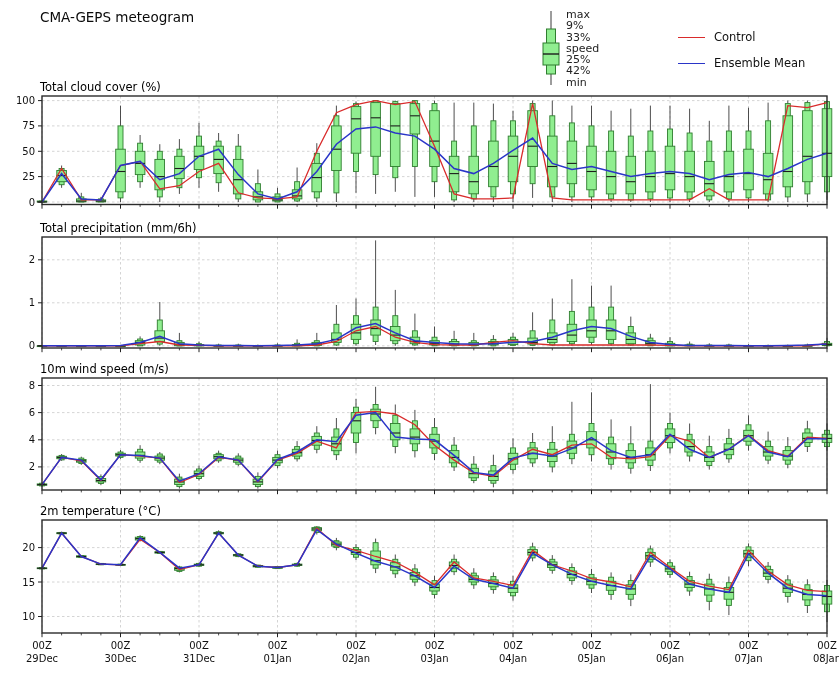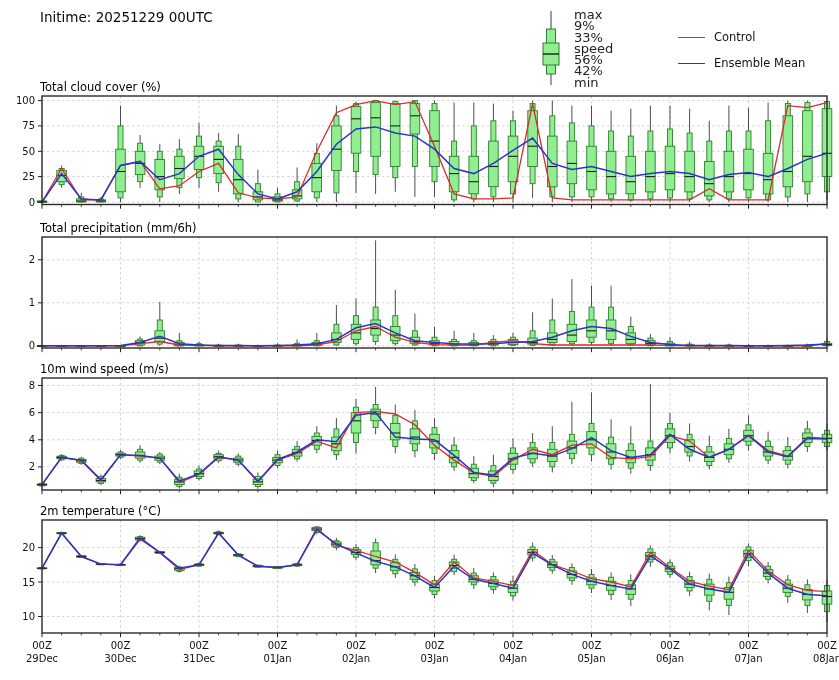--- a/index.html
+++ b/index.html
@@ -1,20 +1,20 @@
 <!DOCTYPE html>
 <html><head>
 <meta charset="utf-8">
 <style>
   html,body{margin:0;padding:0;background:#ffffff;}
   body{width:839px;height:680px;position:relative;overflow:hidden;
        font-family:"DejaVu Sans","Liberation Sans",sans-serif;color:#111;}
   .hdr{position:absolute;left:40px;top:6px;font-size:13.5px;line-height:22px;color:#0a0a0a;}
   .boxglyph{position:absolute;left:534px;top:6px;}
-  .boxlabels{position:absolute;left:566px;top:9px;font-size:13px;line-height:11.3px;color:#222;margin-left:8px;}
+  .boxlabels{position:absolute;left:566px;top:9px;font-size:11px;line-height:11.3px;color:#222;}
   .lg-row{position:absolute;display:flex;align-items:center;font-size:11.5px;color:#111;}
   .lg-line{display:inline-block;width:27px;height:0;margin-right:9px;}
   #plot{position:absolute;left:0;top:0;}
 </style>
 </head>
 <body>
 
 <svg id="plot" width="839" height="680" viewBox="0 0 839 680">
     <g>
       <g>
@@ -1001,35 +1001,35 @@
       <text x="670.0" y="649" font-size="10" fill="#111" text-anchor="middle">00Z</text>
       <text x="670.0" y="662" font-size="10" fill="#111" text-anchor="middle">06Jan</text>
       <text x="748.5" y="649" font-size="10" fill="#111" text-anchor="middle">00Z</text>
       <text x="748.5" y="662" font-size="10" fill="#111" text-anchor="middle">07Jan</text>
       <text x="827.0" y="649" font-size="10" fill="#111" text-anchor="middle">00Z</text>
       <text x="827.0" y="662" font-size="10" fill="#111" text-anchor="middle">08Jan</text>
     </g>
   </svg>
 
 <div class="hdr">
-  <div>Initime: 20251229 00UTC</div>
+  <div>CMA-GEPS meteogram</div>
 </div>
 
 <svg class="boxglyph" width="32" height="84" viewBox="0 0 32 84">
   <line x1="17" y1="5" x2="17" y2="79" stroke="#3a3a3a" stroke-width="1"></line>
   <rect x="12.5" y="23" width="9" height="45" fill="#90ee90" stroke="#2f7d2f" stroke-width="1"></rect>
   <rect x="9" y="37" width="16" height="22" fill="#90ee90" stroke="#2f7d2f" stroke-width="1"></rect>
   <line x1="9" y1="48" x2="25" y2="48" stroke="#1c1c1c" stroke-width="1.4"></line>
 </svg>
 <div class="boxlabels">
   <div>max</div>
   <div>9%</div>
   <div>33%</div>
   <div>speed</div>
-  <div>56%</div>
+  <div>25%</div>
   <div>42%</div>
   <div>min</div>
 </div>
 
 <div class="lg-row" style="left:678px;top:30px;">
   <span class="lg-line" id="lg-control-line" style="border-top: 1.8px solid rgb(217, 43, 43);"></span>
   <span>Control</span>
 </div>
 <div class="lg-row" style="left:678px;top:56px;">
   <span class="lg-line" id="lg-ensemble-line" style="border-top: 1.8px solid rgb(42, 53, 200);"></span>

